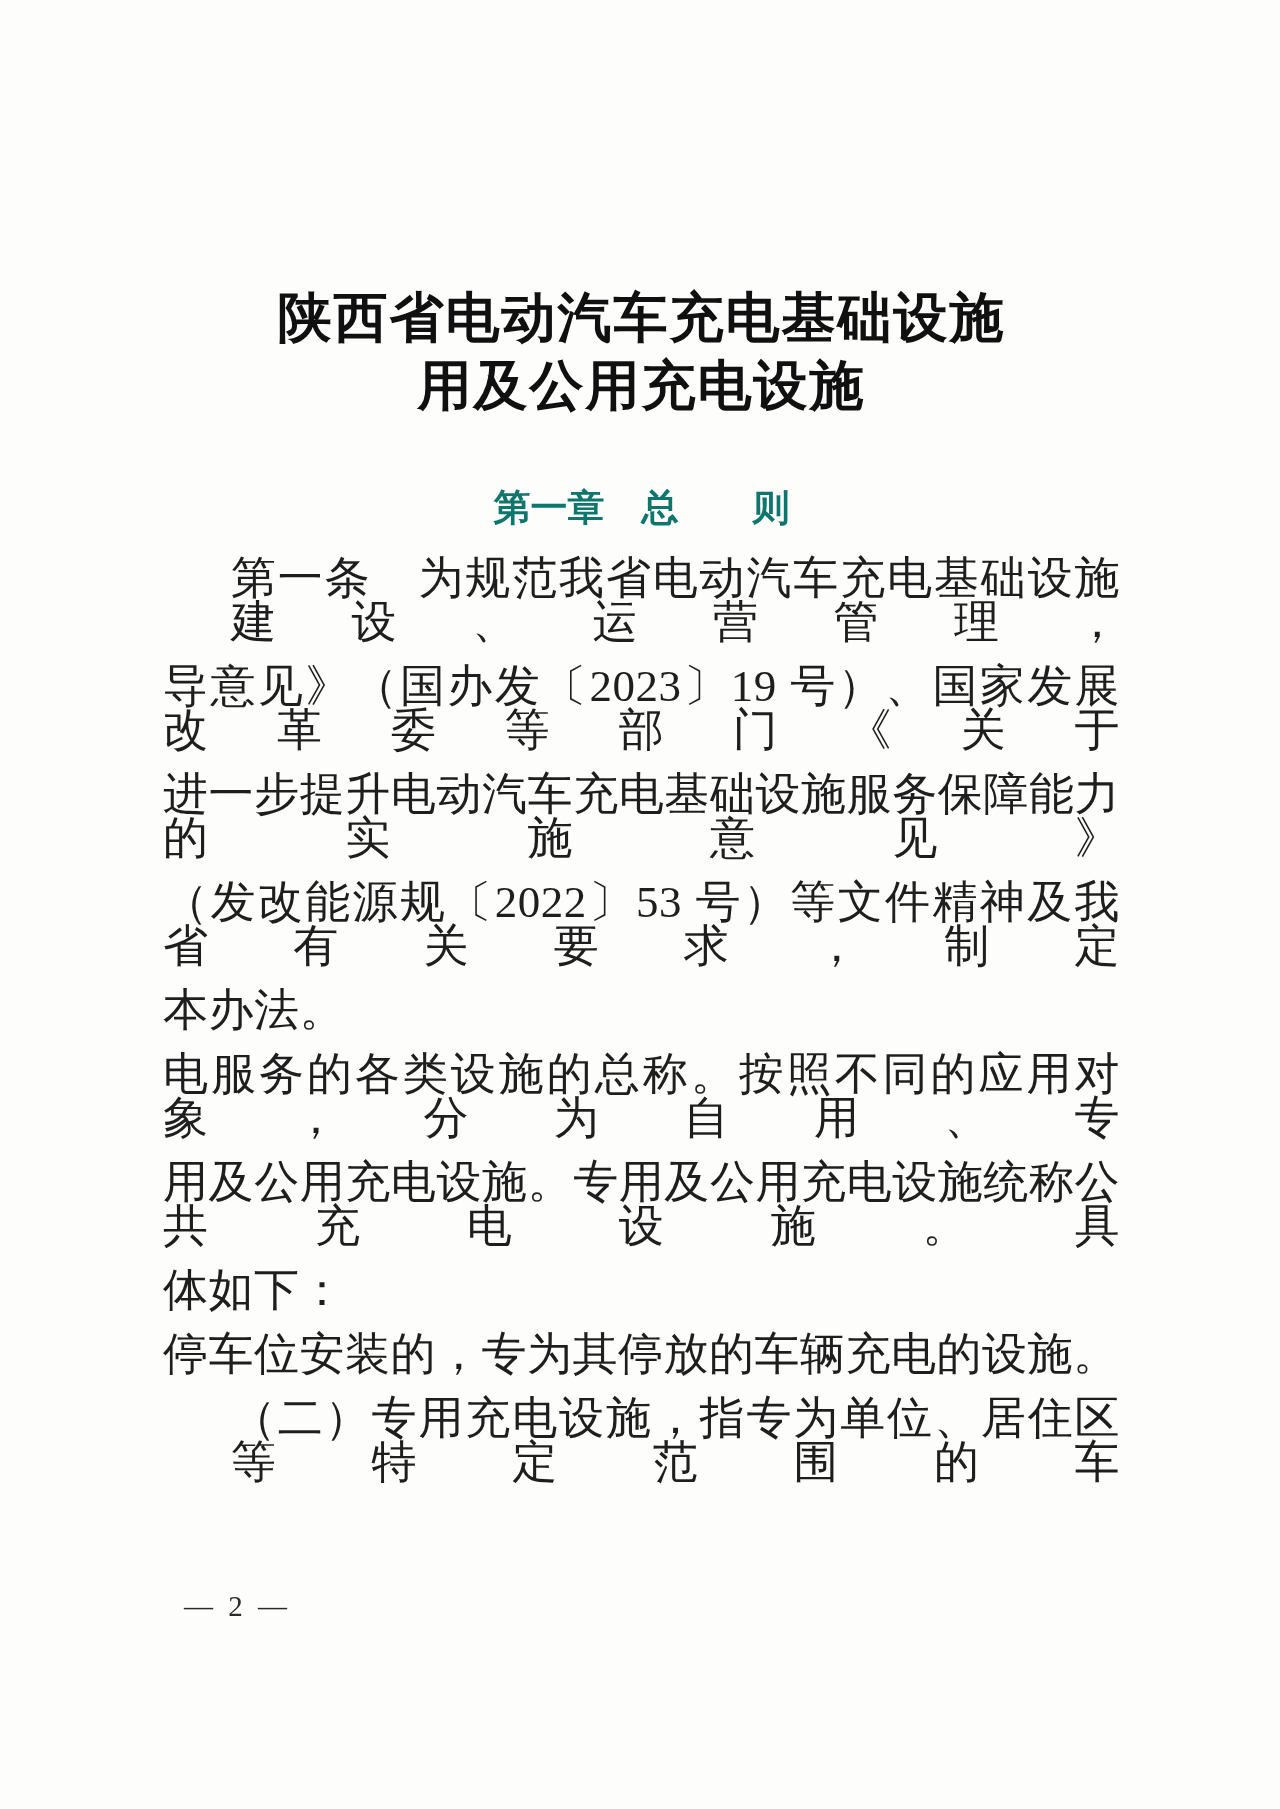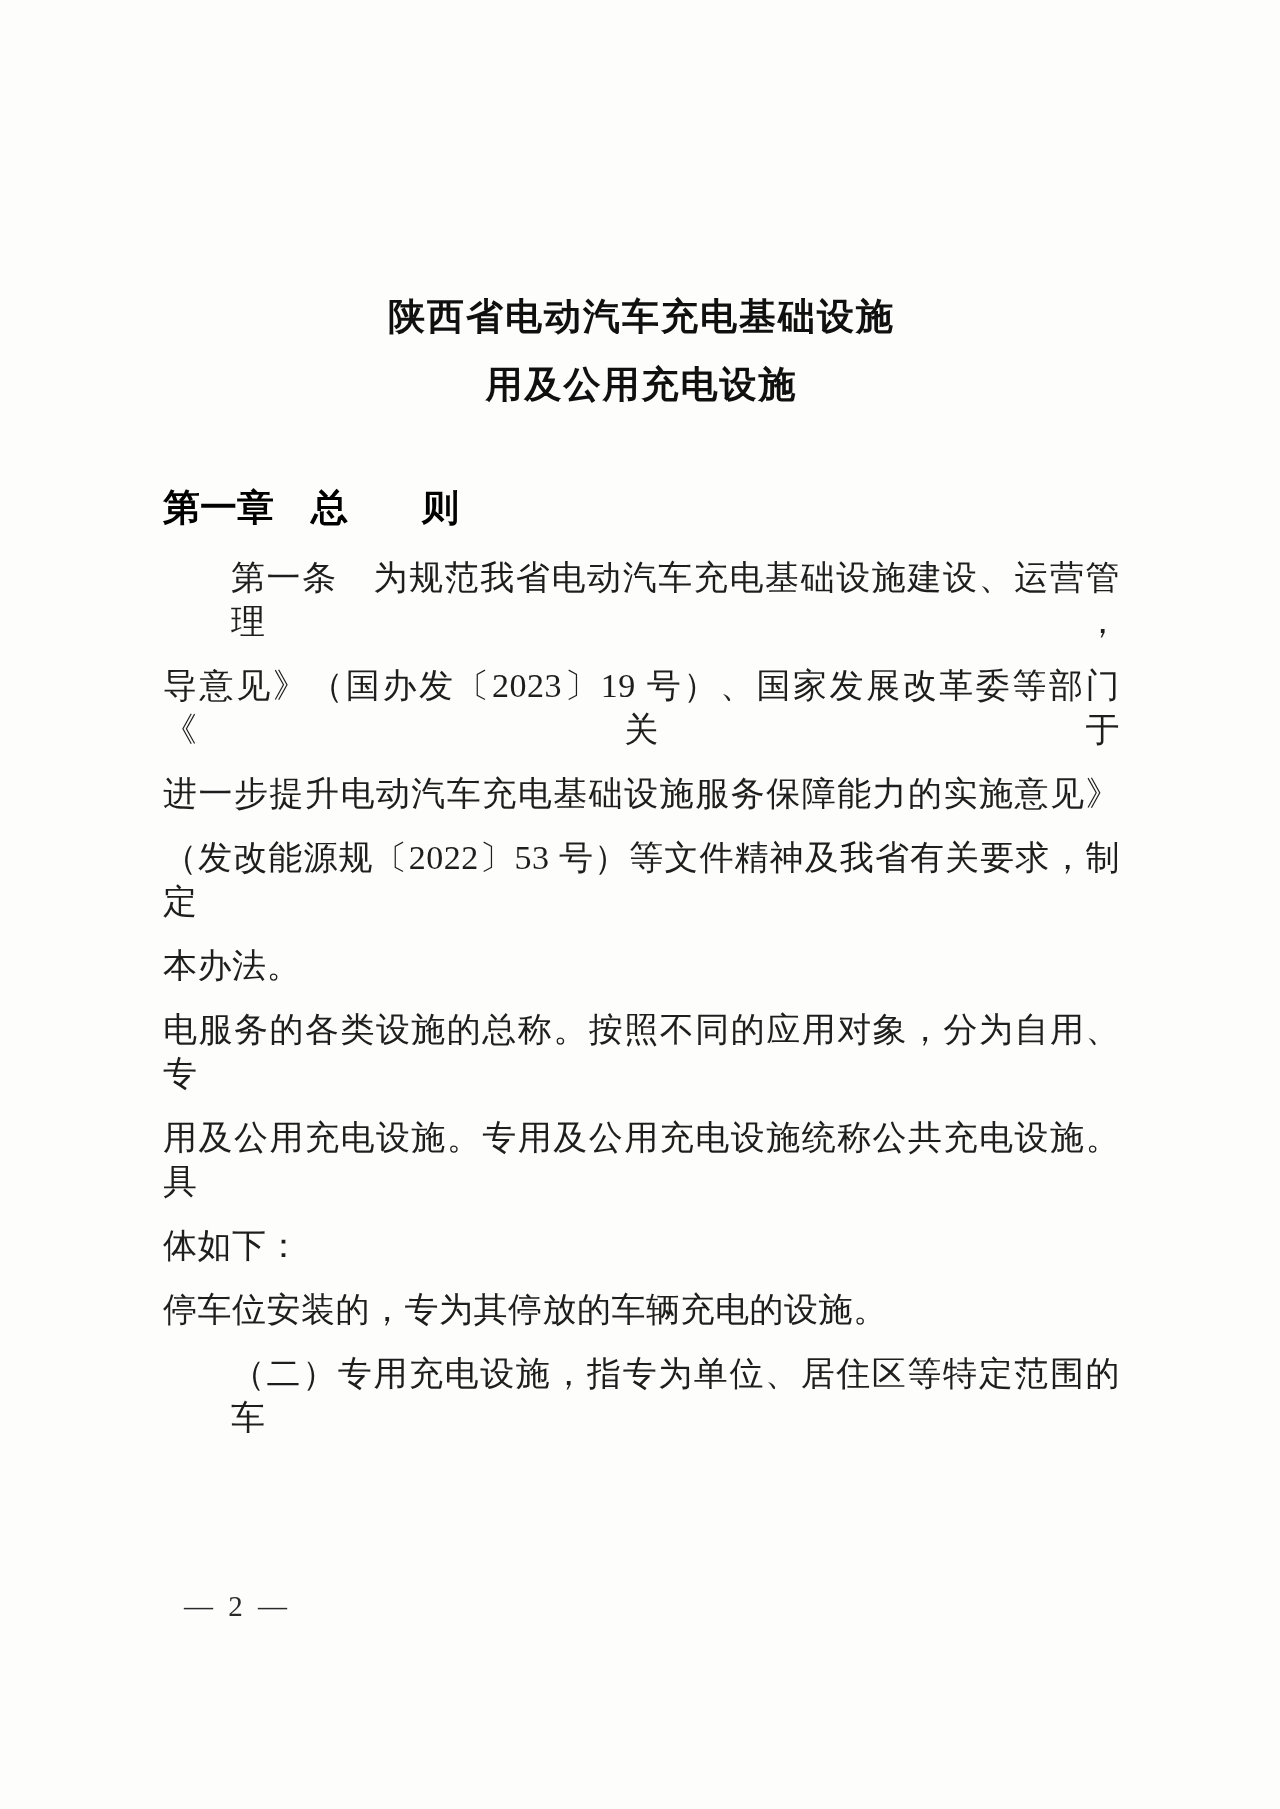--- a/index.html
+++ b/index.html
@@ -18,44 +18,45 @@
     font-family: "Liberation Serif", "DejaVu Serif", serif;
   }
   .doc-title {
     position: absolute;
     top: 283px;
     left: 163px;
     width: 957px;
     text-align: center;
     font-family: "Liberation Sans", "DejaVu Sans", sans-serif;
     font-weight: 900;
-    font-size: 37px;
+    font-size: 54px;
     line-height: 68px;
     letter-spacing: 2px;
     color: #101010;
   }
   .chapter-heading {
     position: absolute;
     top: 487px;
     left: 163px;
     width: 957px;
+    text-align: center;
     font-family: "Liberation Sans", "DejaVu Sans", sans-serif;
     font-weight: 900;
     font-size: 37px;
     line-height: 42px;
-    color: #000000;
+    color: #0f766e;
   }
   .doc-body {
     position: absolute;
     top: 556px;
     left: 163px;
     width: 957px;
   }
   .line {
-    font-size: 34px;
+    font-size: 45px;
     line-height: 44px;
     margin-bottom: 20px;
     text-align: justify;
     text-align-last: justify;
     letter-spacing: 0.5px;
     color: #1e1e1e;
   }
   .line.end {
     text-align-last: left;
   }

